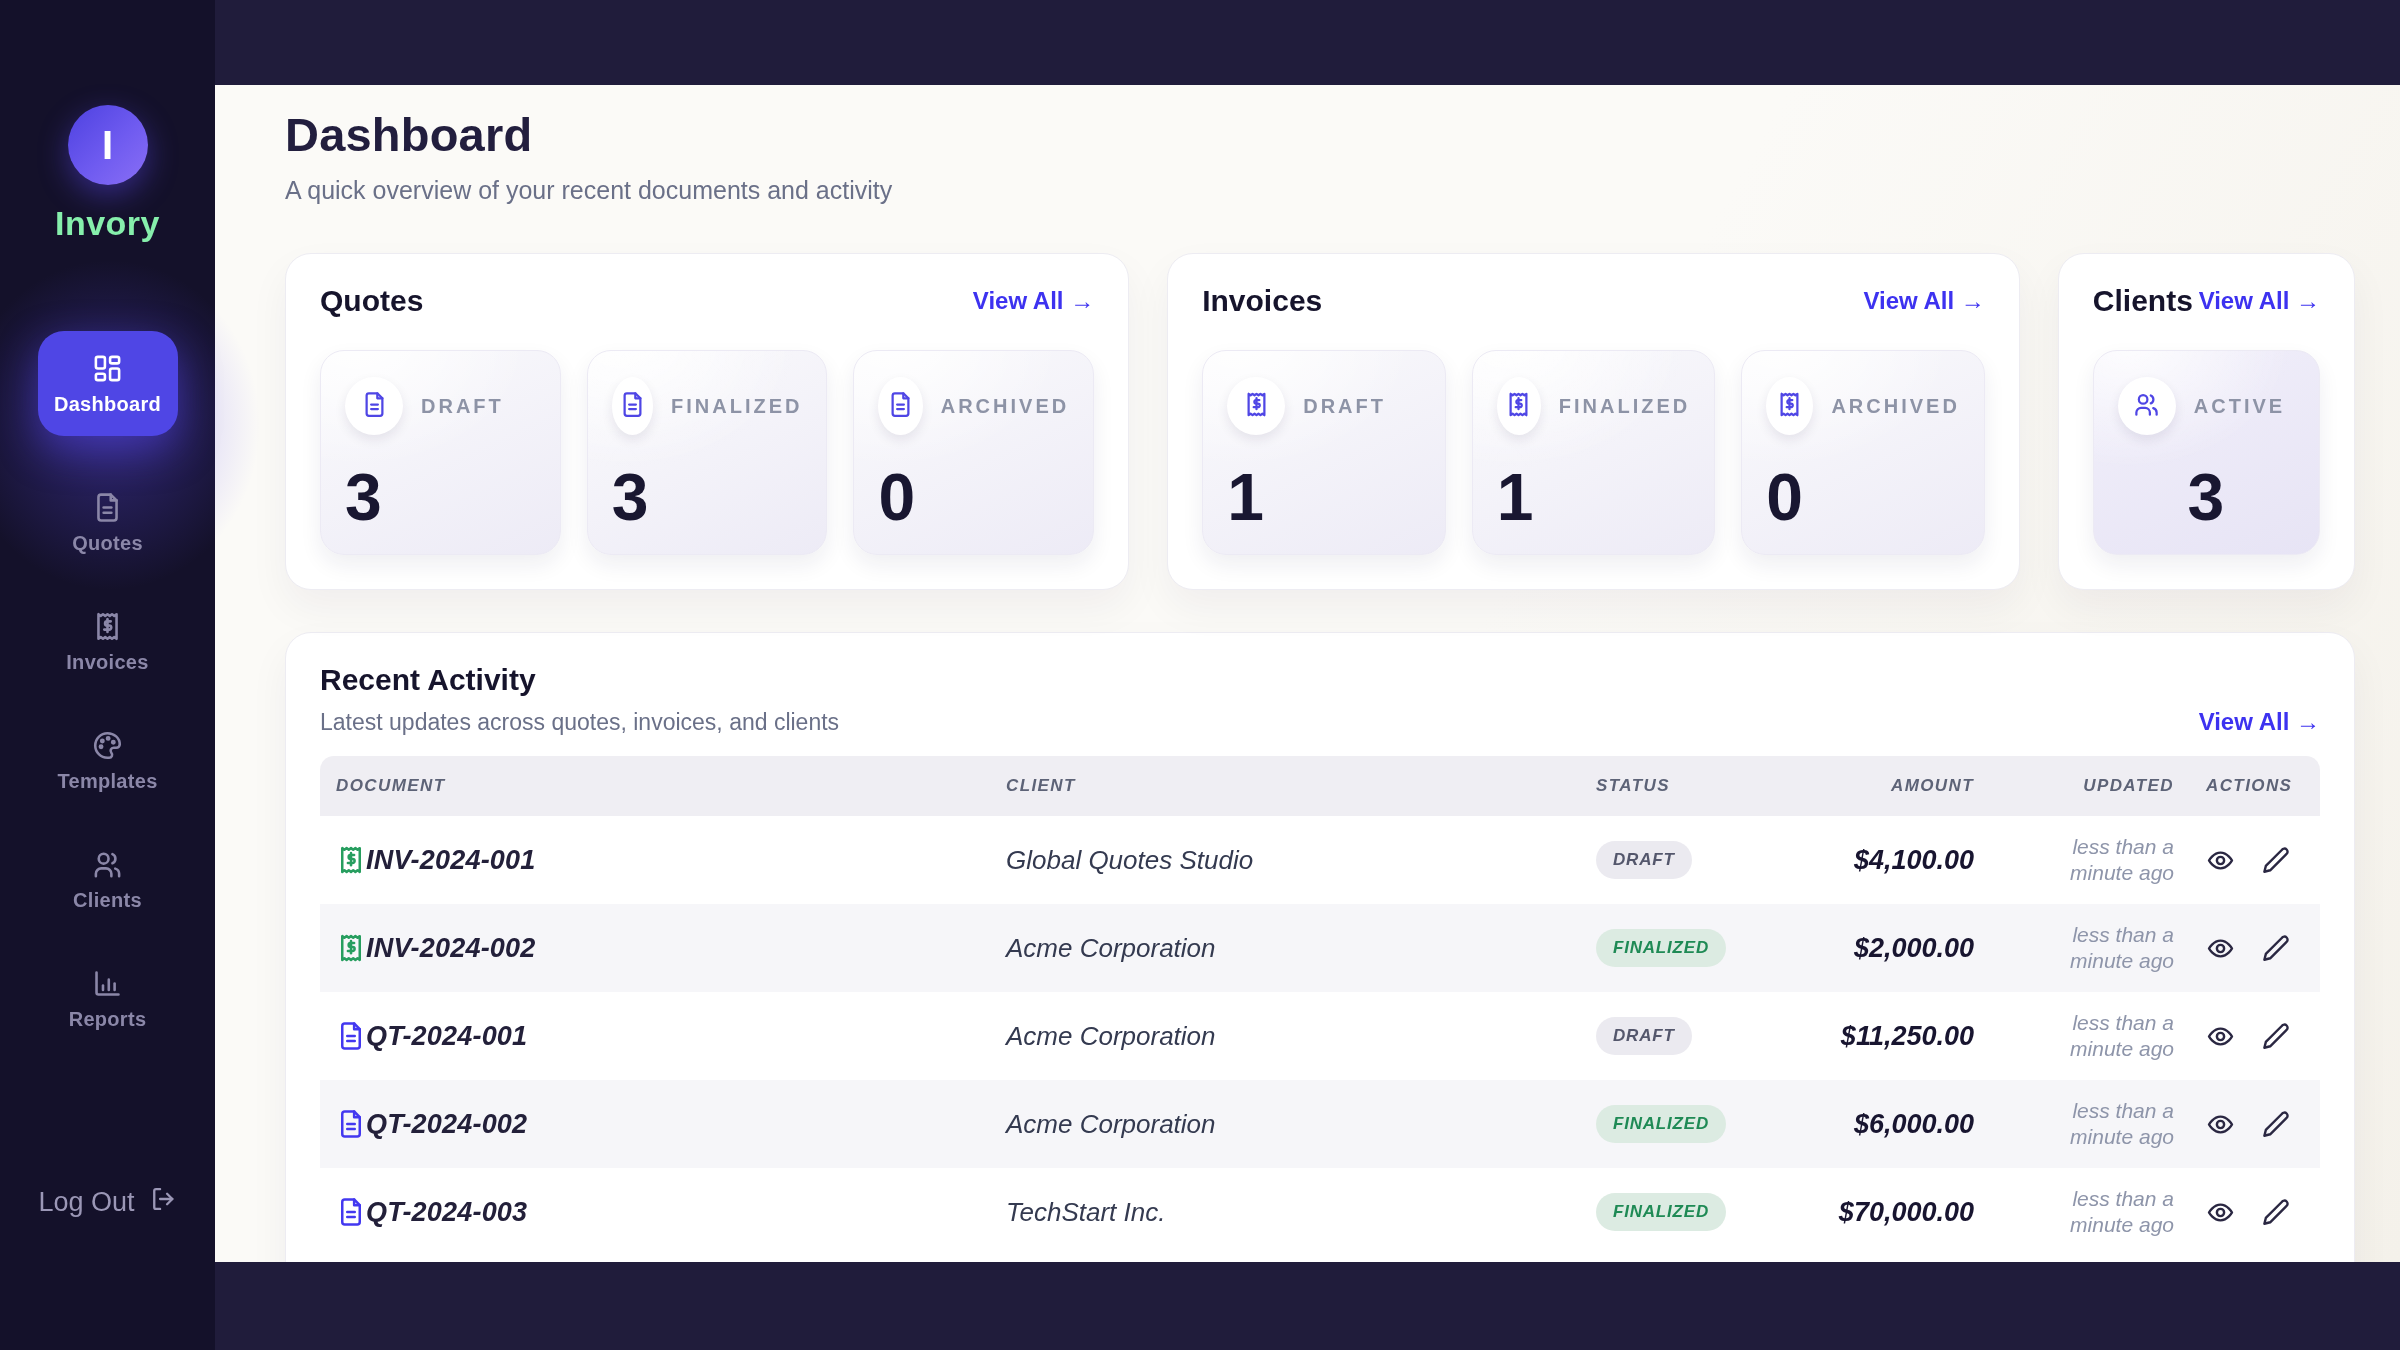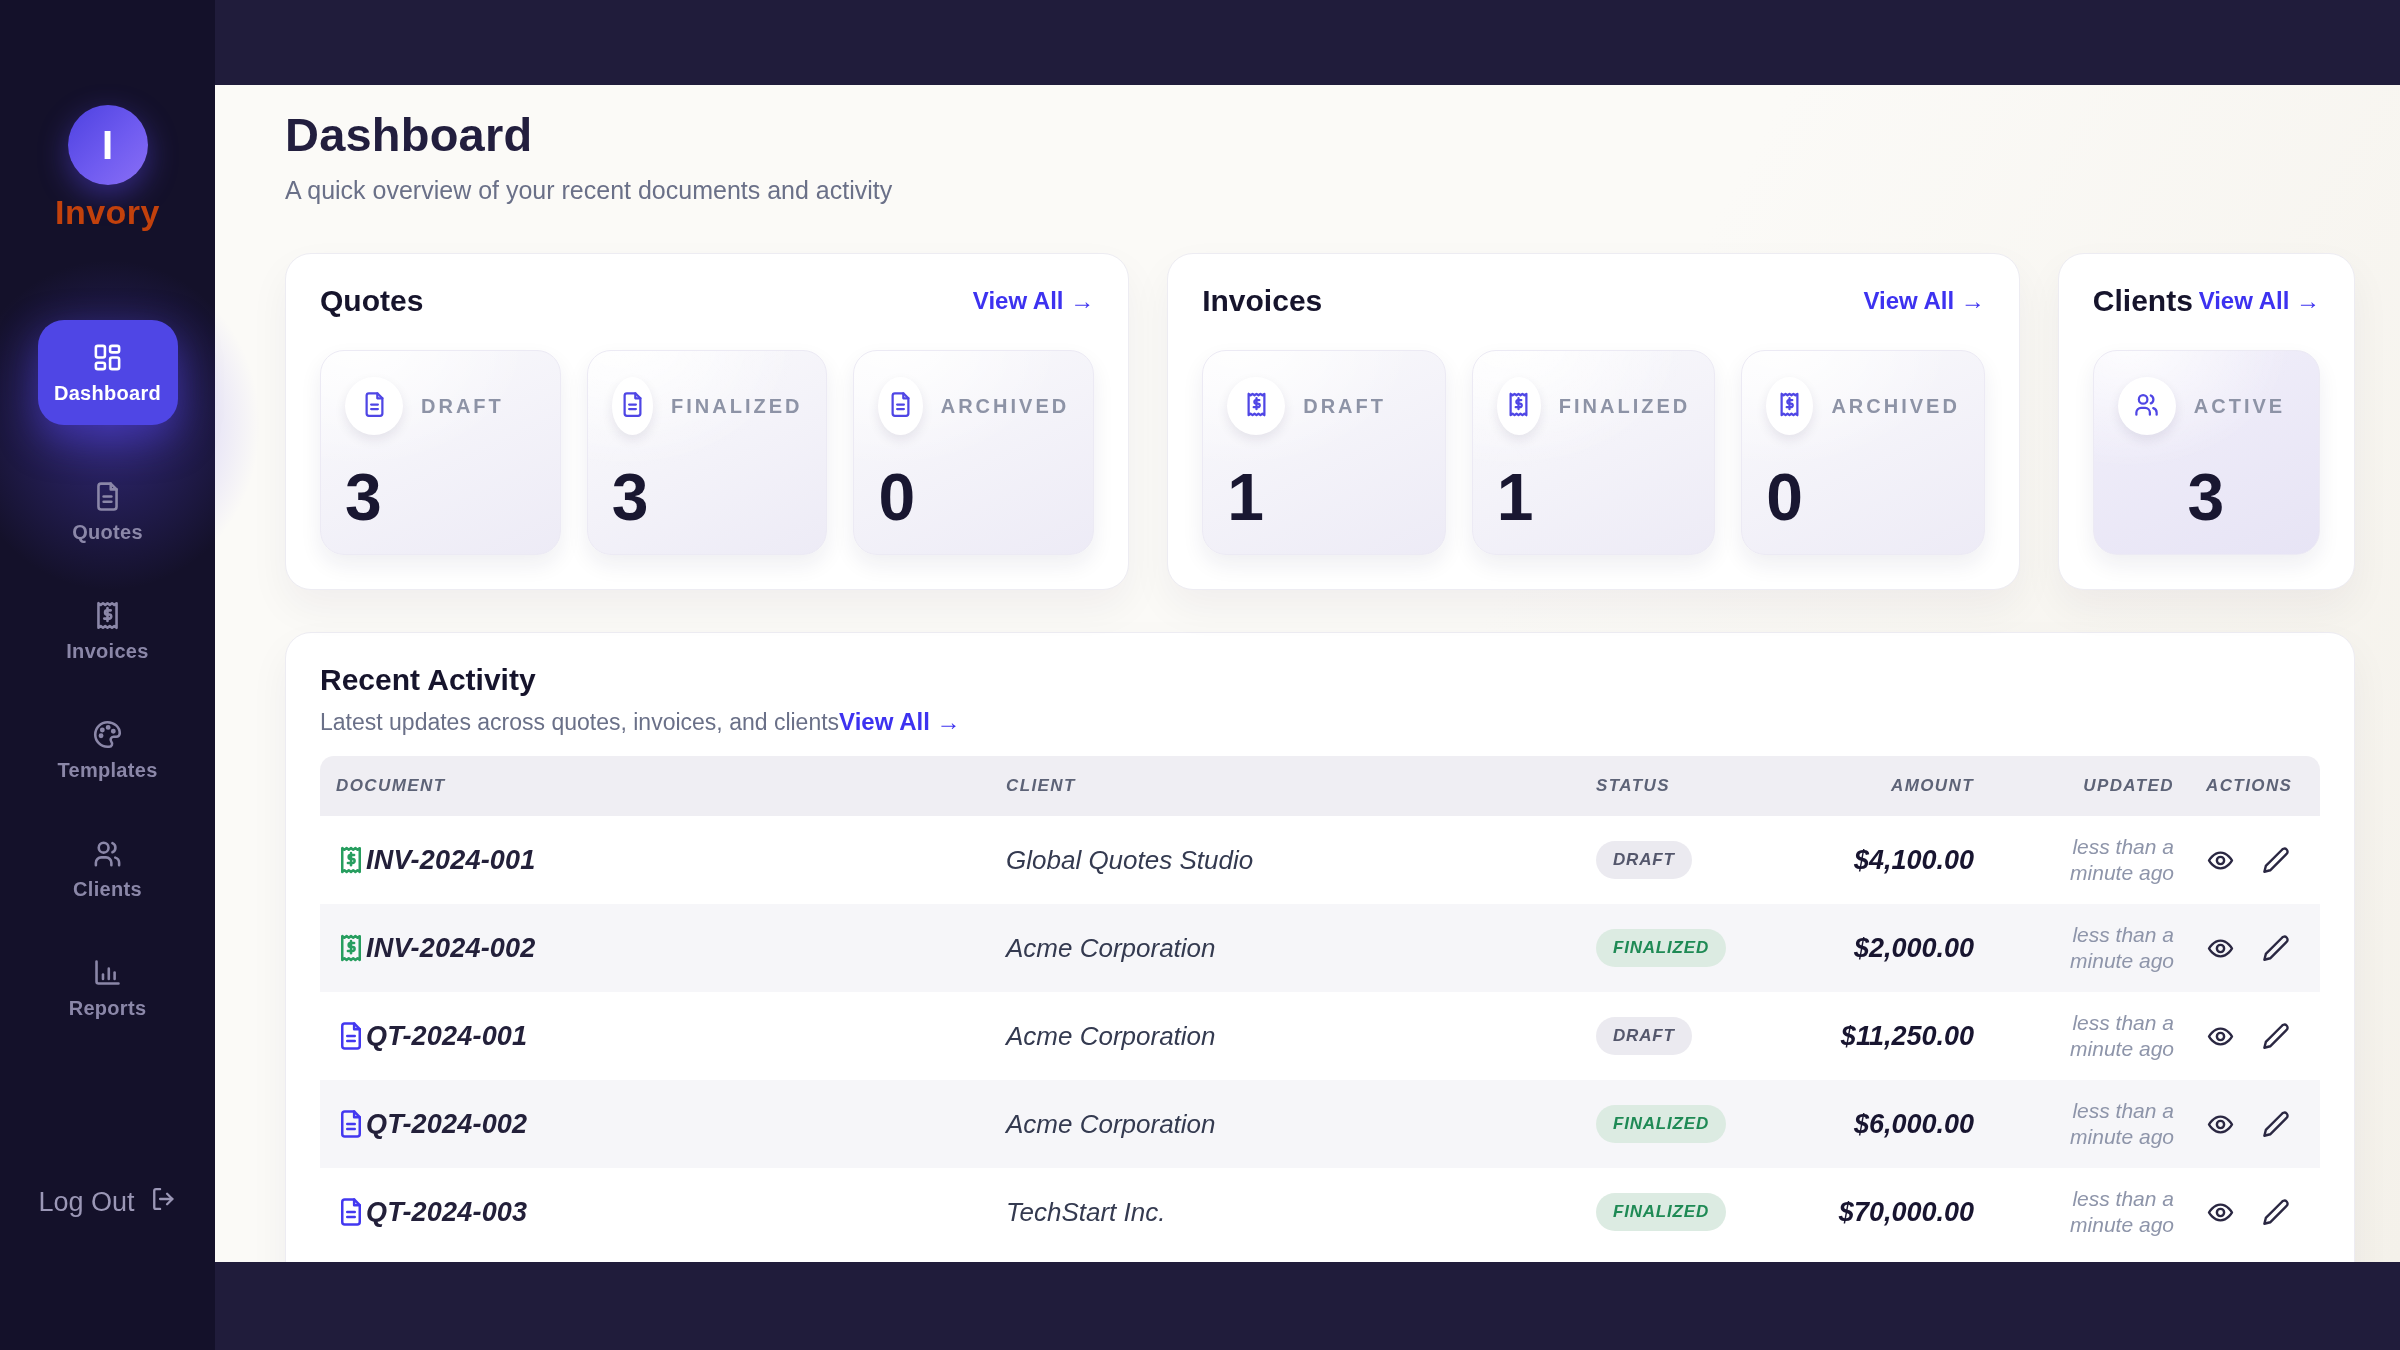--- a/index.html
+++ b/index.html
@@ -15,21 +15,21 @@
 
   
   .sidebar{position:absolute;left:0;top:0;width:215px;height:1350px;background:var(--sidebar-bg);
     display:flex;flex-direction:column;align-items:center;z-index:3;}
   .sidebar::before{content:"";position:absolute;left:-40px;top:260px;width:300px;height:330px;
     background:radial-gradient(closest-side,rgba(93,76,240,.38),rgba(93,76,240,0));pointer-events:none;}
   .logo-circle{margin-top:105px;width:80px;height:80px;border-radius:50%;
     background:linear-gradient(135deg,#4d41e0 0%,#6f5bf0 55%,#8a6ff5 100%);
     display:flex;align-items:center;justify-content:center;color:#fff;font-size:40px;font-weight:bold;
     box-shadow:0 10px 30px rgba(90,70,240,.45);}
-  .brand-name{margin-top:8px;color:#c2410c;font-size:34px;font-weight:bold;letter-spacing:.5px;}
+  .brand-name{margin-top:19px;color:#86efac;font-size:34px;font-weight:bold;letter-spacing:.5px;}
   .nav{margin-top:88px;display:flex;flex-direction:column;align-items:center;gap:56px;width:100%;position:relative;}
   .nav-item{display:flex;flex-direction:column;align-items:center;gap:9px;color:#8b87a8;cursor:pointer;}
   .nav-item .icon svg{width:31px;height:31px;display:block;}
   .nav-item .nav-label{font-size:20px;font-weight:bold;letter-spacing:.3px;}
   .nav-item.active{background:var(--accent);color:#fff;border-radius:26px;width:140px;padding:22px 0 20px;
     box-shadow:0 14px 38px rgba(86,70,235,.5);}
   .logout{position:absolute;bottom:130px;left:0;width:215px;display:flex;align-items:center;justify-content:center;
     gap:14px;color:#9b97b6;font-size:27px;cursor:pointer;}
   .logout svg{width:28px;height:28px;}
 
@@ -54,21 +54,21 @@
                linear-gradient(155deg,#f1effa 0%,#e7e4f5 100%);}
   .tile-top{display:flex;align-items:center;gap:18px;}
   .icon-circle{width:58px;height:58px;border-radius:50%;background:#fff;display:flex;align-items:center;
     justify-content:center;color:var(--accent);box-shadow:0 5px 12px rgba(28,25,70,.09);}
   .icon-circle svg{width:27px;height:27px;}
   .tile-label{font-size:20px;font-weight:bold;letter-spacing:3px;color:var(--label-gray);}
   .tile-value{margin-top:24px;font-size:66px;font-weight:bold;color:#191731;letter-spacing:1px;}
 
   
   .activity{margin-top:42px;}
-  .activity-head{display:flex;align-items:flex-end;}
+  .activity-head{display:flex;align-items:flex-end;justify-content:space-between;}
   .activity-subtitle{margin-top:12px;font-size:23px;color:var(--muted);}
   .table{margin-top:20px;border-radius:14px 14px 0 0;overflow:hidden;font-style:italic;}
   .tr{display:grid;grid-template-columns:33.5% 29.5% 10% 10.5% 10% 6.5%;align-items:center;}
   .thead{background:var(--table-head-bg);}
   .th{font-size:17px;font-weight:bold;letter-spacing:1.4px;color:#5d6377;padding:20px 16px;}
   .tr>div{padding:0 16px;}
   .thead .th{padding:20px 16px;}
   .row{height:88px;background:#fff;}
   .row.alt{background:var(--row-alt);}
   .doc-cell{display:flex;align-items:center;}

